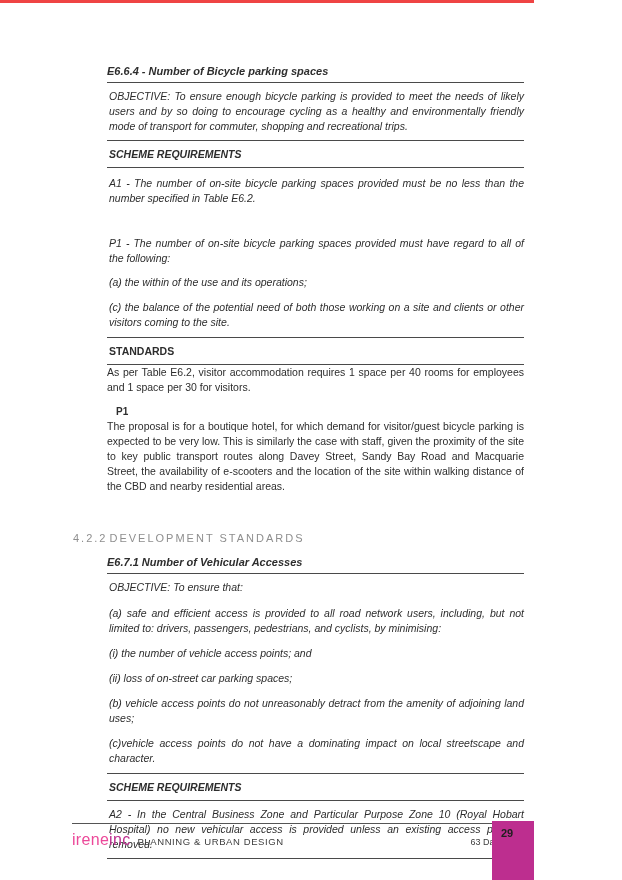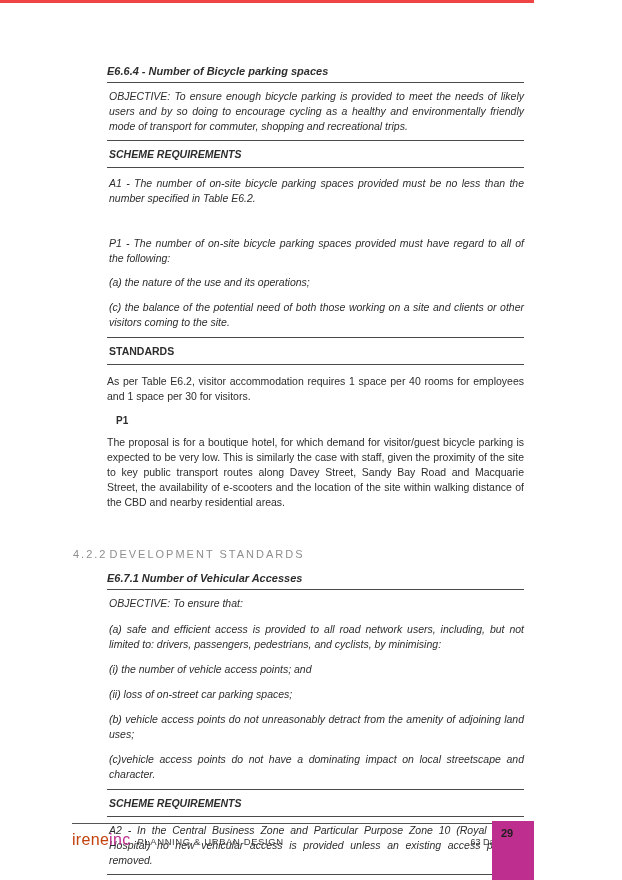--- a/index.html
+++ b/index.html
@@ -32,39 +32,38 @@
   .s-row.ruled{border-bottom:1px solid var(--rule);}
   .s-row.bold{font-weight:bold;}
   .s-row.upright{font-style:normal;}
   .s-row.head{font-size:10.5px;padding:6px 0 5px 2px;}
   .s-row.clause-a1{padding-top:8px;padding-bottom:4px;}
   .s-row.clause-p1{margin-top:20px;padding-bottom:4px;}
   .s-row.list-item{padding:5px 0 5px 2px;}
   .s-row.last-item{padding-bottom:7px;}
   .body-par{
     font-size:10.5px;line-height:15px;text-align:justify;
-    margin-top:9px;
   }
   .p1-label{
     font-size:10px;font-weight:bold;
     margin:11px 0 2px 9px;
   }
   .dev-heading{
     margin:38px 0 12px -34px;
     font-size:11px;letter-spacing:2px;color:var(--gray_heading);
     display:flex;gap:2px;align-items:baseline;
   }
   .footer{
     position:absolute;left:72px;top:820px;width:495px;
     border-top:1px solid #555;
     display:flex;justify-content:space-between;align-items:baseline;
     padding-top:7px;
   }
   .brand{display:flex;align-items:baseline;white-space:nowrap;}
-  .brand .b1{font-size:16px;color:#c2410c;letter-spacing:0.3px;}
+  .brand .b1{font-size:16px;color:#ec4899;letter-spacing:0.3px;}
   .brand .b2{font-size:16px;color:var(--magenta);letter-spacing:0.3px;}
   .brand .b3{font-size:9.5px;color:#3d3d3d;letter-spacing:0.6px;margin-left:7px;}
   .address{font-size:9px;color:#3d3d3d;}
   .page-num-box{
     position:absolute;right:0;top:818px;width:42px;height:62px;
     background:var(--magenta);
   }
   .page-num-box span{
     display:block;padding:6px 0 0 9px;
     font-size:11px;font-weight:bold;color:#1f1f1f;
@@ -75,21 +74,21 @@
 
 <div class="page">
   <div class="doc">
 
     <div class="scheme-heading">E6.6.4 - Number of Bicycle parking spaces</div>
     <div class="scheme-rows">
       <div class="s-row ruled">OBJECTIVE: To ensure enough bicycle parking is provided to meet the needs of likely users and by so doing to encourage cycling as a healthy and environmentally friendly mode of transport for commuter, shopping and recreational trips.</div>
       <div class="s-row head bold ruled">SCHEME REQUIREMENTS</div>
       <div class="s-row clause-a1">A1 - The number of on-site bicycle parking spaces provided must be no less than the number specified in Table E6.2.</div>
       <div class="s-row clause-p1">P1 - The number of on-site bicycle parking spaces provided must have regard to all of the following:</div>
-      <div class="s-row list-item">(a) the nature of the use and its operations;</div>
+      <div class="s-row list-item">(a) the within of the use and its operations;</div>
       <div class="s-row list-item last-item ruled">(c) the balance of the potential need of both those working on a site and clients or other visitors coming to the site.</div>
       <div class="s-row head bold upright ruled">STANDARDS</div>
     </div>
 
     <div class="body-par">As per Table E6.2, visitor accommodation requires 1 space per 40 rooms for employees and 1 space per 30 for visitors.</div>
     <div class="p1-label">P1</div>
     <div class="body-par">The proposal is for a boutique hotel, for which demand for visitor/guest bicycle parking is expected to be very low. This is similarly the case with staff, given the proximity of the site to key public transport routes along Davey Street, Sandy Bay Road and Macquarie Street, the availability of e-scooters and the location of the site within walking distance of the CBD and nearby residential areas.</div>
 
     <div class="dev-heading">
       <span>4.2.2</span>

